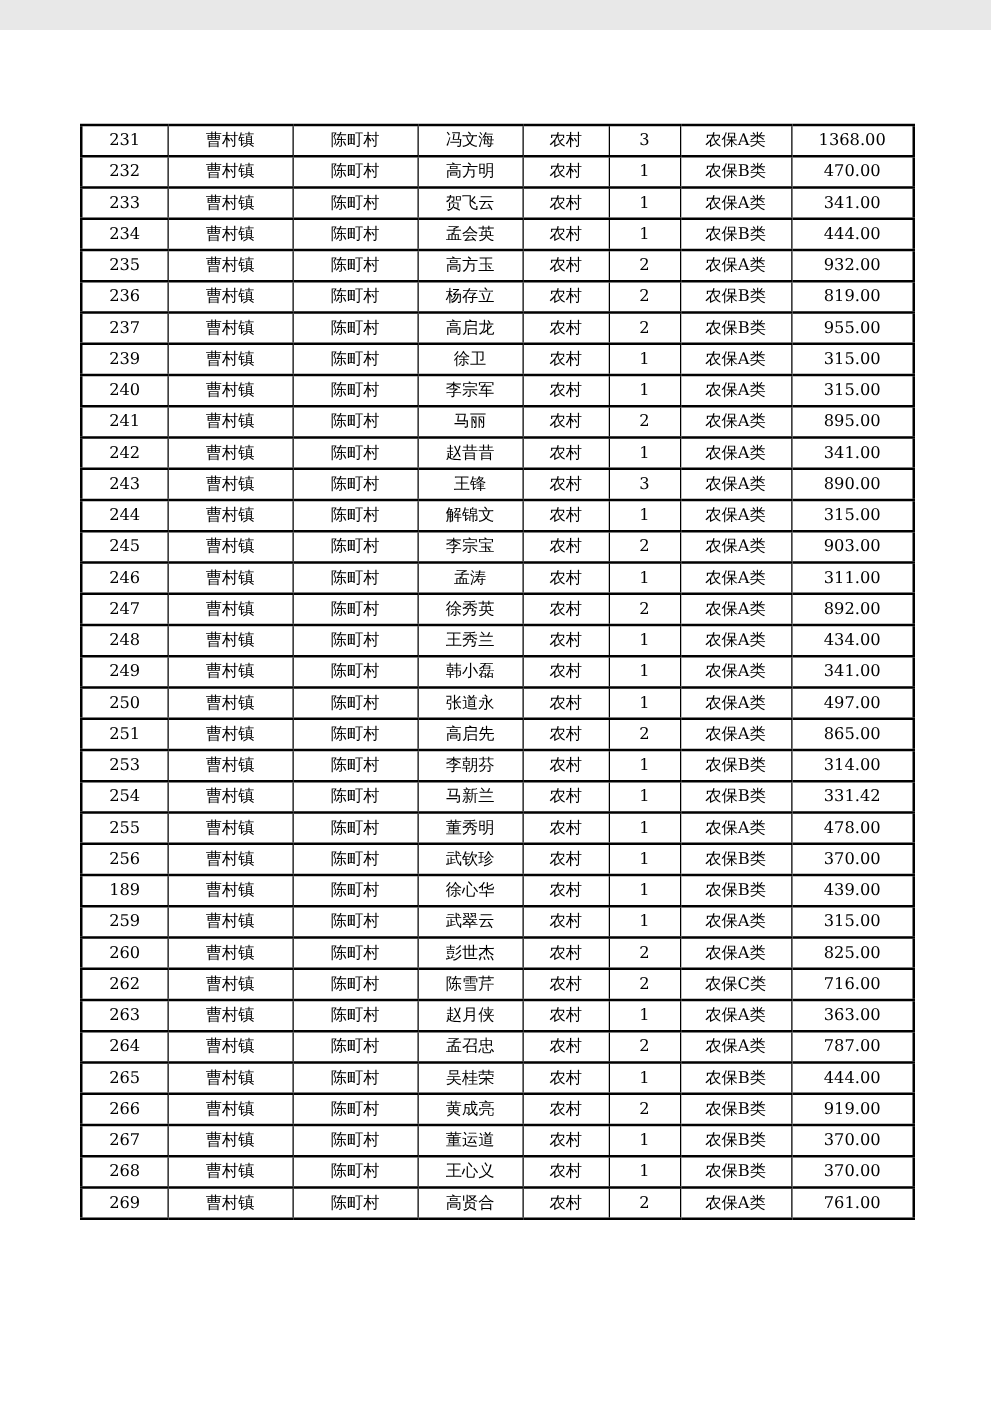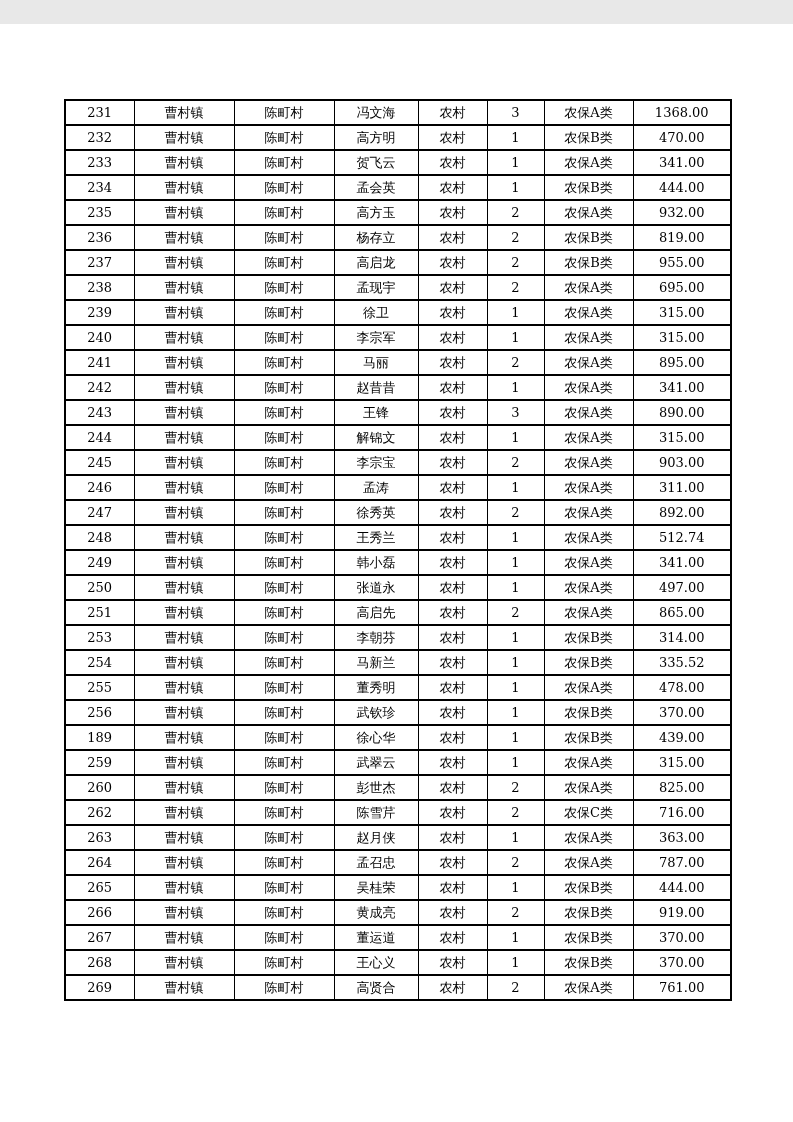--- a/index.html
+++ b/index.html
@@ -131,30 +131,20 @@
           <td>237</td>
           <td>曹村镇</td>
           <td>陈町村</td>
           <td>高启龙</td>
           <td>农村</td>
           <td>2</td>
           <td>农保B类</td>
           <td>955.00</td>
         </tr>
         <tr>
-          <td>238</td>
-          <td>曹村镇</td>
-          <td>陈町村</td>
-          <td>孟现宇</td>
-          <td>农村</td>
-          <td>2</td>
-          <td>农保A类</td>
-          <td>695.00</td>
-        </tr>
-        <tr>
           <td>239</td>
           <td>曹村镇</td>
           <td>陈町村</td>
           <td>徐卫</td>
           <td>农村</td>
           <td>1</td>
           <td>农保A类</td>
           <td>315.00</td>
         </tr>
         <tr>
@@ -238,21 +228,21 @@
           <td>892.00</td>
         </tr>
         <tr>
           <td>248</td>
           <td>曹村镇</td>
           <td>陈町村</td>
           <td>王秀兰</td>
           <td>农村</td>
           <td>1</td>
           <td>农保A类</td>
-          <td>512.74</td>
+          <td>434.00</td>
         </tr>
         <tr>
           <td>249</td>
           <td>曹村镇</td>
           <td>陈町村</td>
           <td>韩小磊</td>
           <td>农村</td>
           <td>1</td>
           <td>农保A类</td>
           <td>341.00</td>
@@ -288,21 +278,21 @@
           <td>314.00</td>
         </tr>
         <tr>
           <td>254</td>
           <td>曹村镇</td>
           <td>陈町村</td>
           <td>马新兰</td>
           <td>农村</td>
           <td>1</td>
           <td>农保B类</td>
-          <td>335.52</td>
+          <td>331.42</td>
         </tr>
         <tr>
           <td>255</td>
           <td>曹村镇</td>
           <td>陈町村</td>
           <td>董秀明</td>
           <td>农村</td>
           <td>1</td>
           <td>农保A类</td>
           <td>478.00</td>

